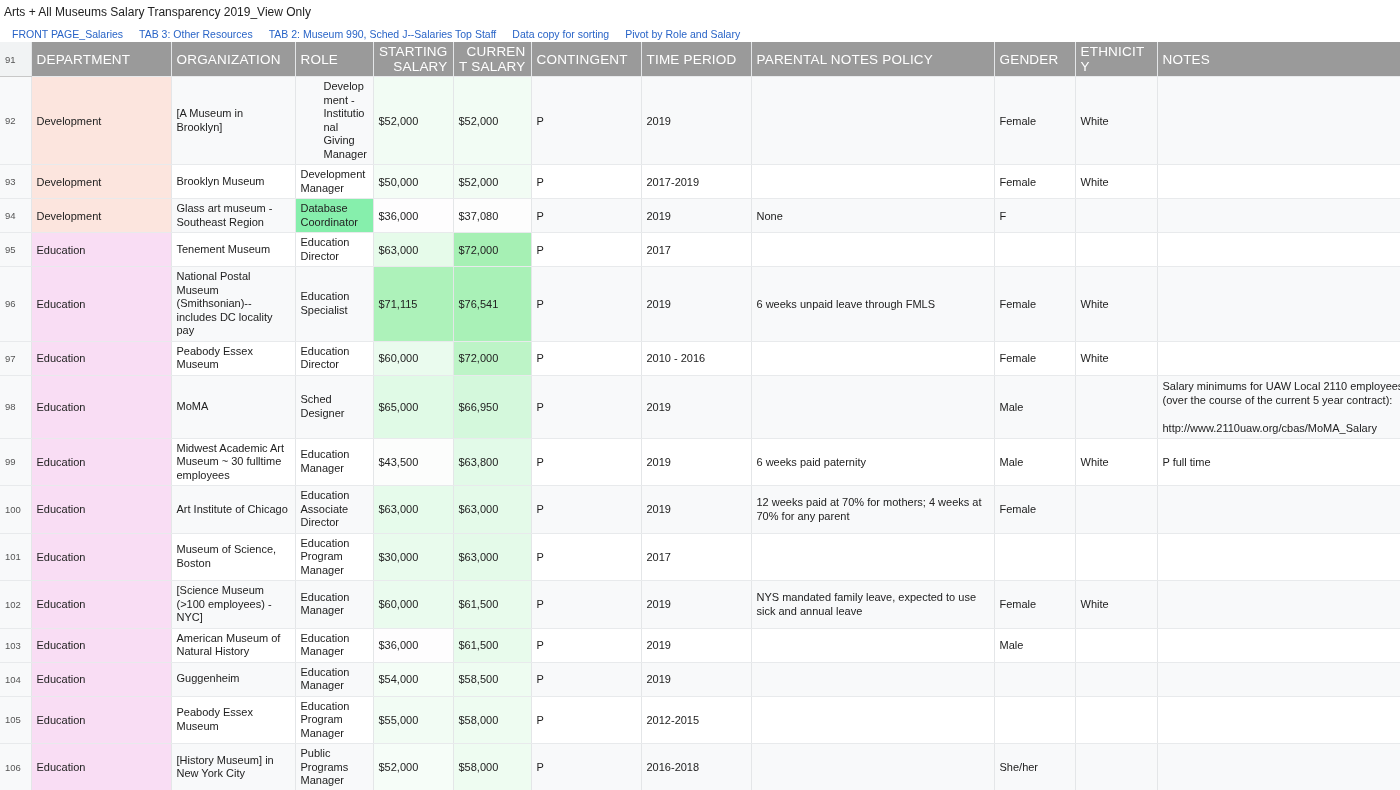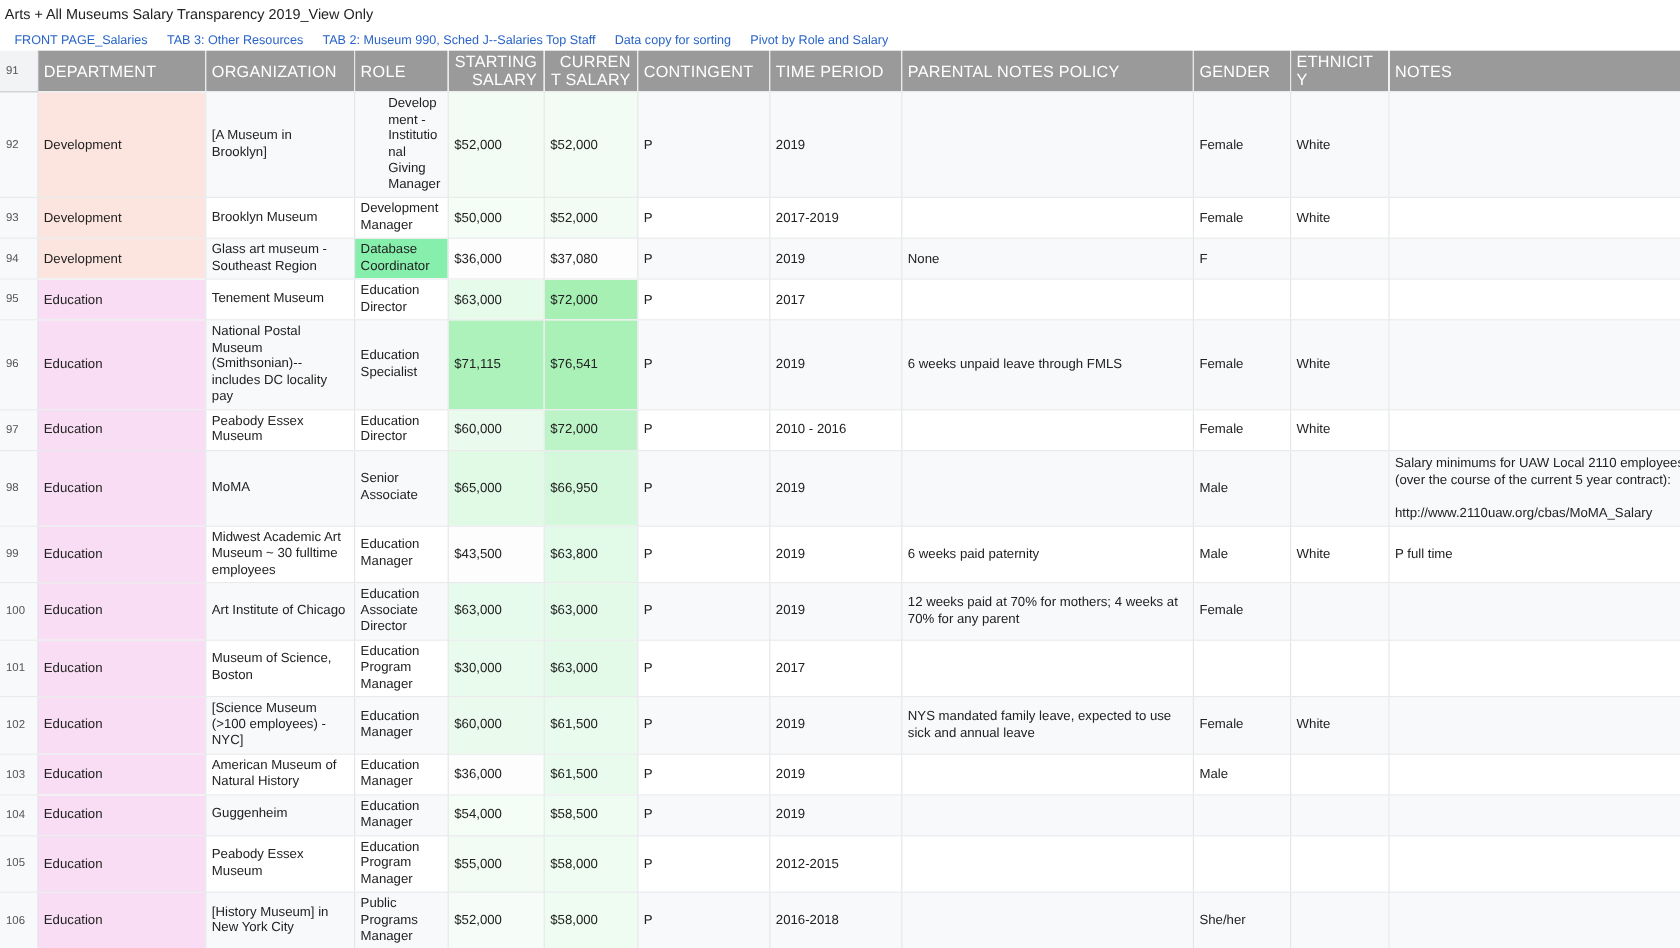--- a/index.html
+++ b/index.html
@@ -268,21 +268,21 @@
             <td class="ctr" style="background: rgb(255, 255, 255);">2010 - 2016</td>
             <td class="leave" style="background: rgb(255, 255, 255);"></td>
             <td style="background: rgb(255, 255, 255);">Female</td>
             <td style="background: rgb(255, 255, 255);">White</td>
             <td class="notes" style="background: rgb(255, 255, 255);"></td>
           </tr>
           <tr style="height: 48px;">
             <td class="rownum">98</td>
             <td style="background: rgb(249, 221, 244);">Education</td>
             <td class="org" style="background: rgb(248, 249, 250);">MoMA</td>
-            <td class="role" style="background: rgb(248, 249, 250);">Senior Associate</td>
+            <td class="role" style="background: rgb(248, 249, 250);">Sched Designer</td>
             <td class="num" style="background: rgb(224, 250, 230);">$65,000</td>
             <td class="num" style="background: rgb(212, 248, 220);">$66,950</td>
             <td class="ctr" style="background: rgb(248, 249, 250);">P</td>
             <td class="ctr" style="background: rgb(248, 249, 250);">2019</td>
             <td class="leave" style="background: rgb(248, 249, 250);"></td>
             <td style="background: rgb(248, 249, 250);">Male</td>
             <td style="background: rgb(248, 249, 250);"></td>
             <td class="notes" style="background: rgb(248, 249, 250);">Salary minimums for UAW Local 2110 employees (over the course of the current 5 year contract):
 
 http://www.2110uaw.org/cbas/MoMA_Salary</td>

